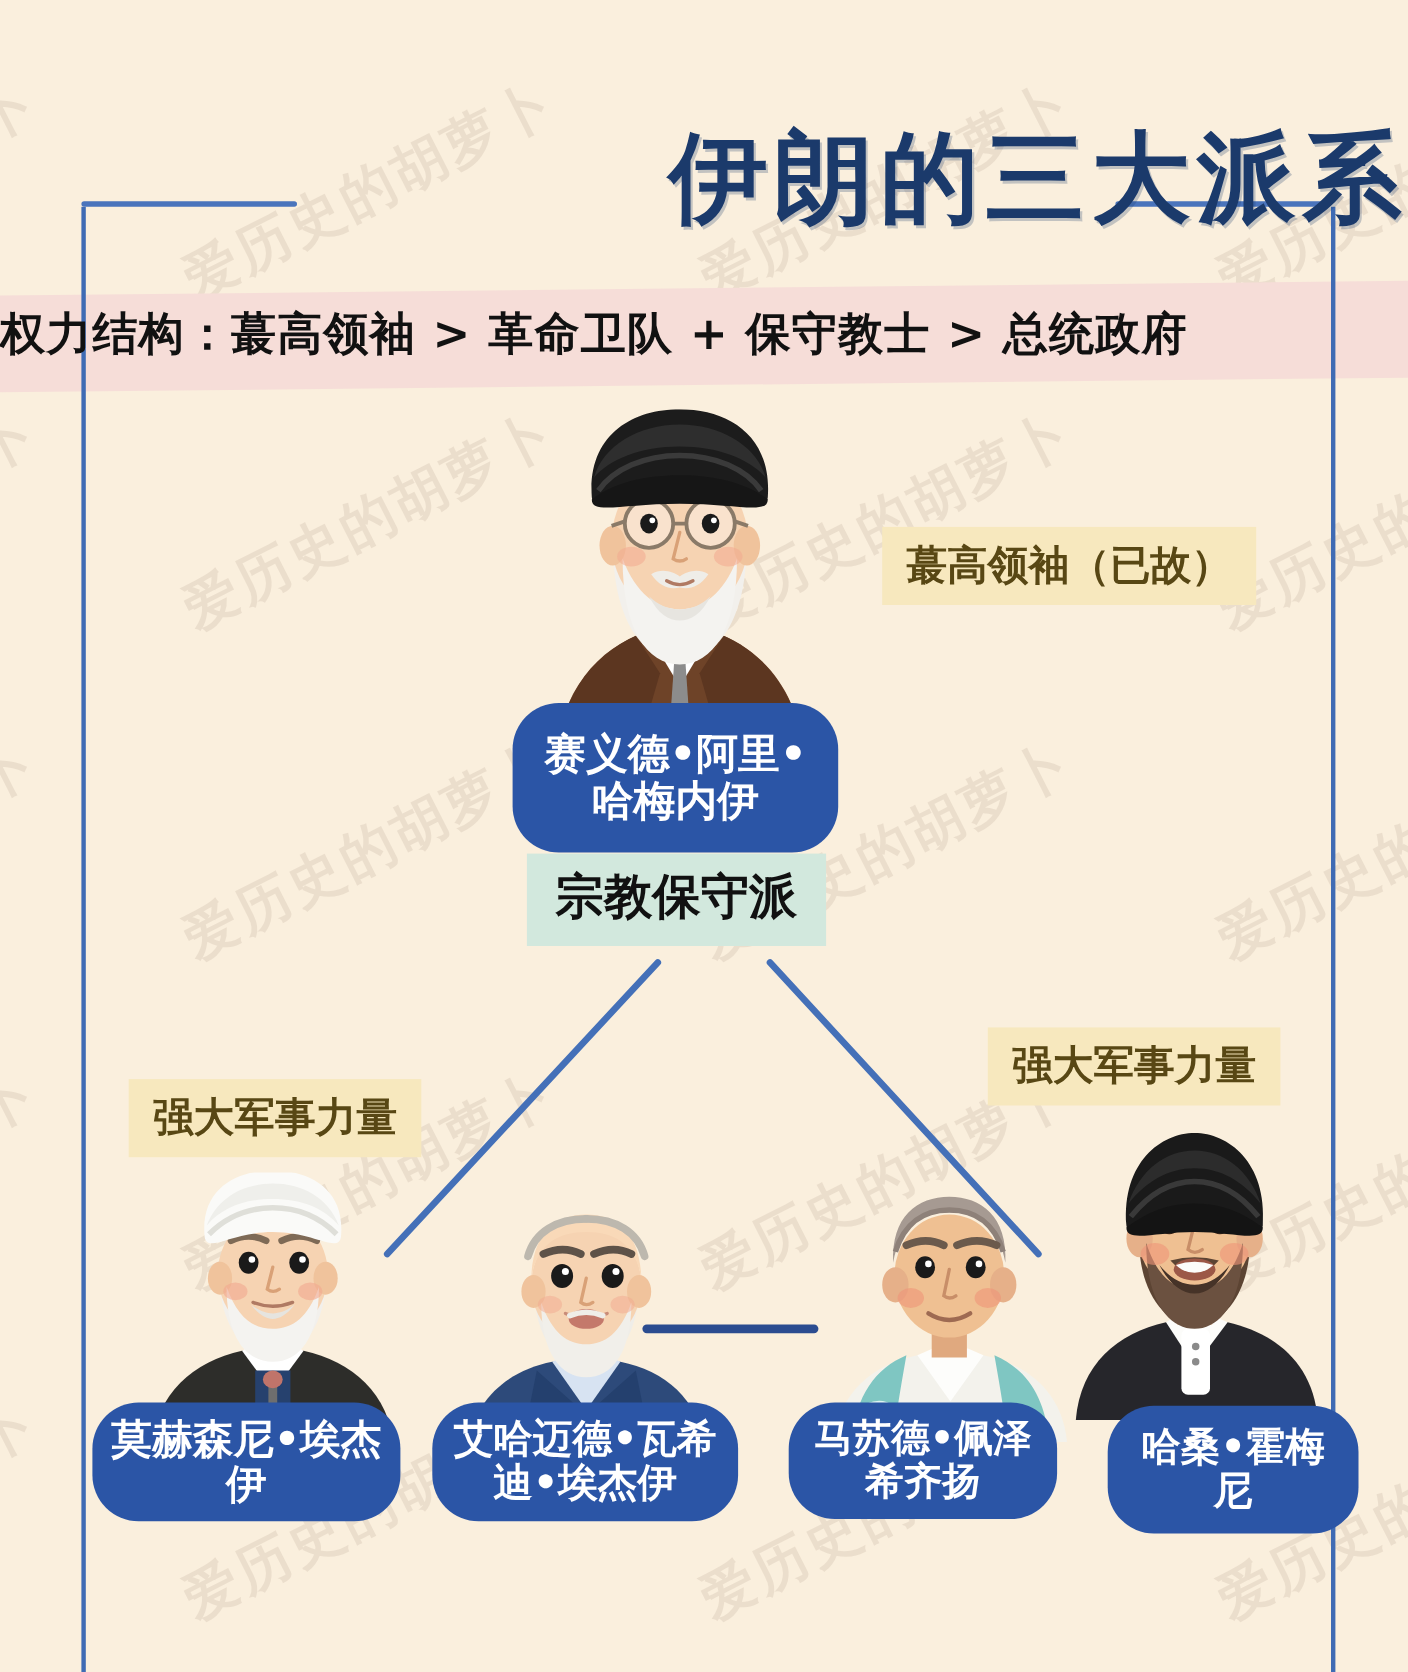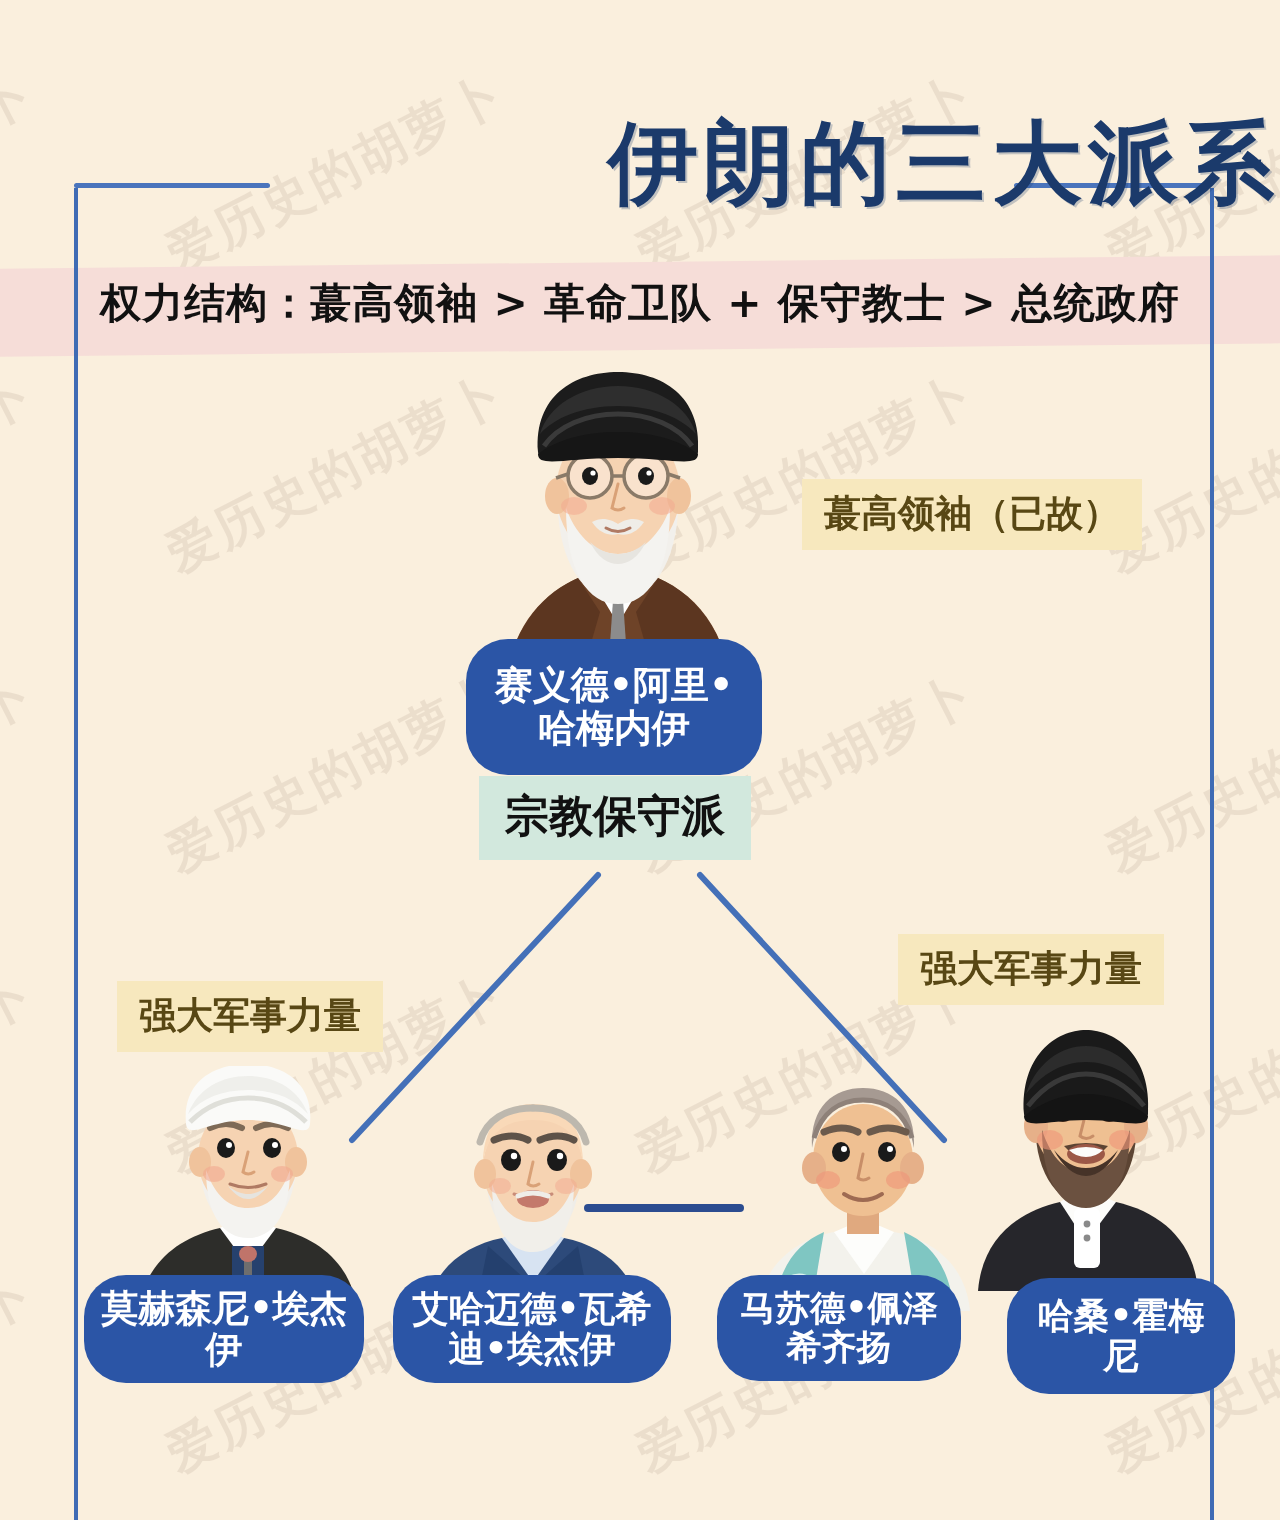--- a/index.html
+++ b/index.html
@@ -82,21 +82,21 @@
     top: 262px;
     height: 88px;
     background: #F6DDD8;
     transform: skewY(-0.6deg);
     z-index: 2;
   }
   #subtitle {
     position: absolute;
     left: 0; right: 0;
     top: 281px;
-    text-align: center;
+    text-align: left;
     font-size: 41px;
     font-weight: 700;
     color: #111111;
     letter-spacing: 1px;
     z-index: 6;
     line-height: 1.1;
     font-family: "DejaVu Sans", sans-serif;
   }
 
   

